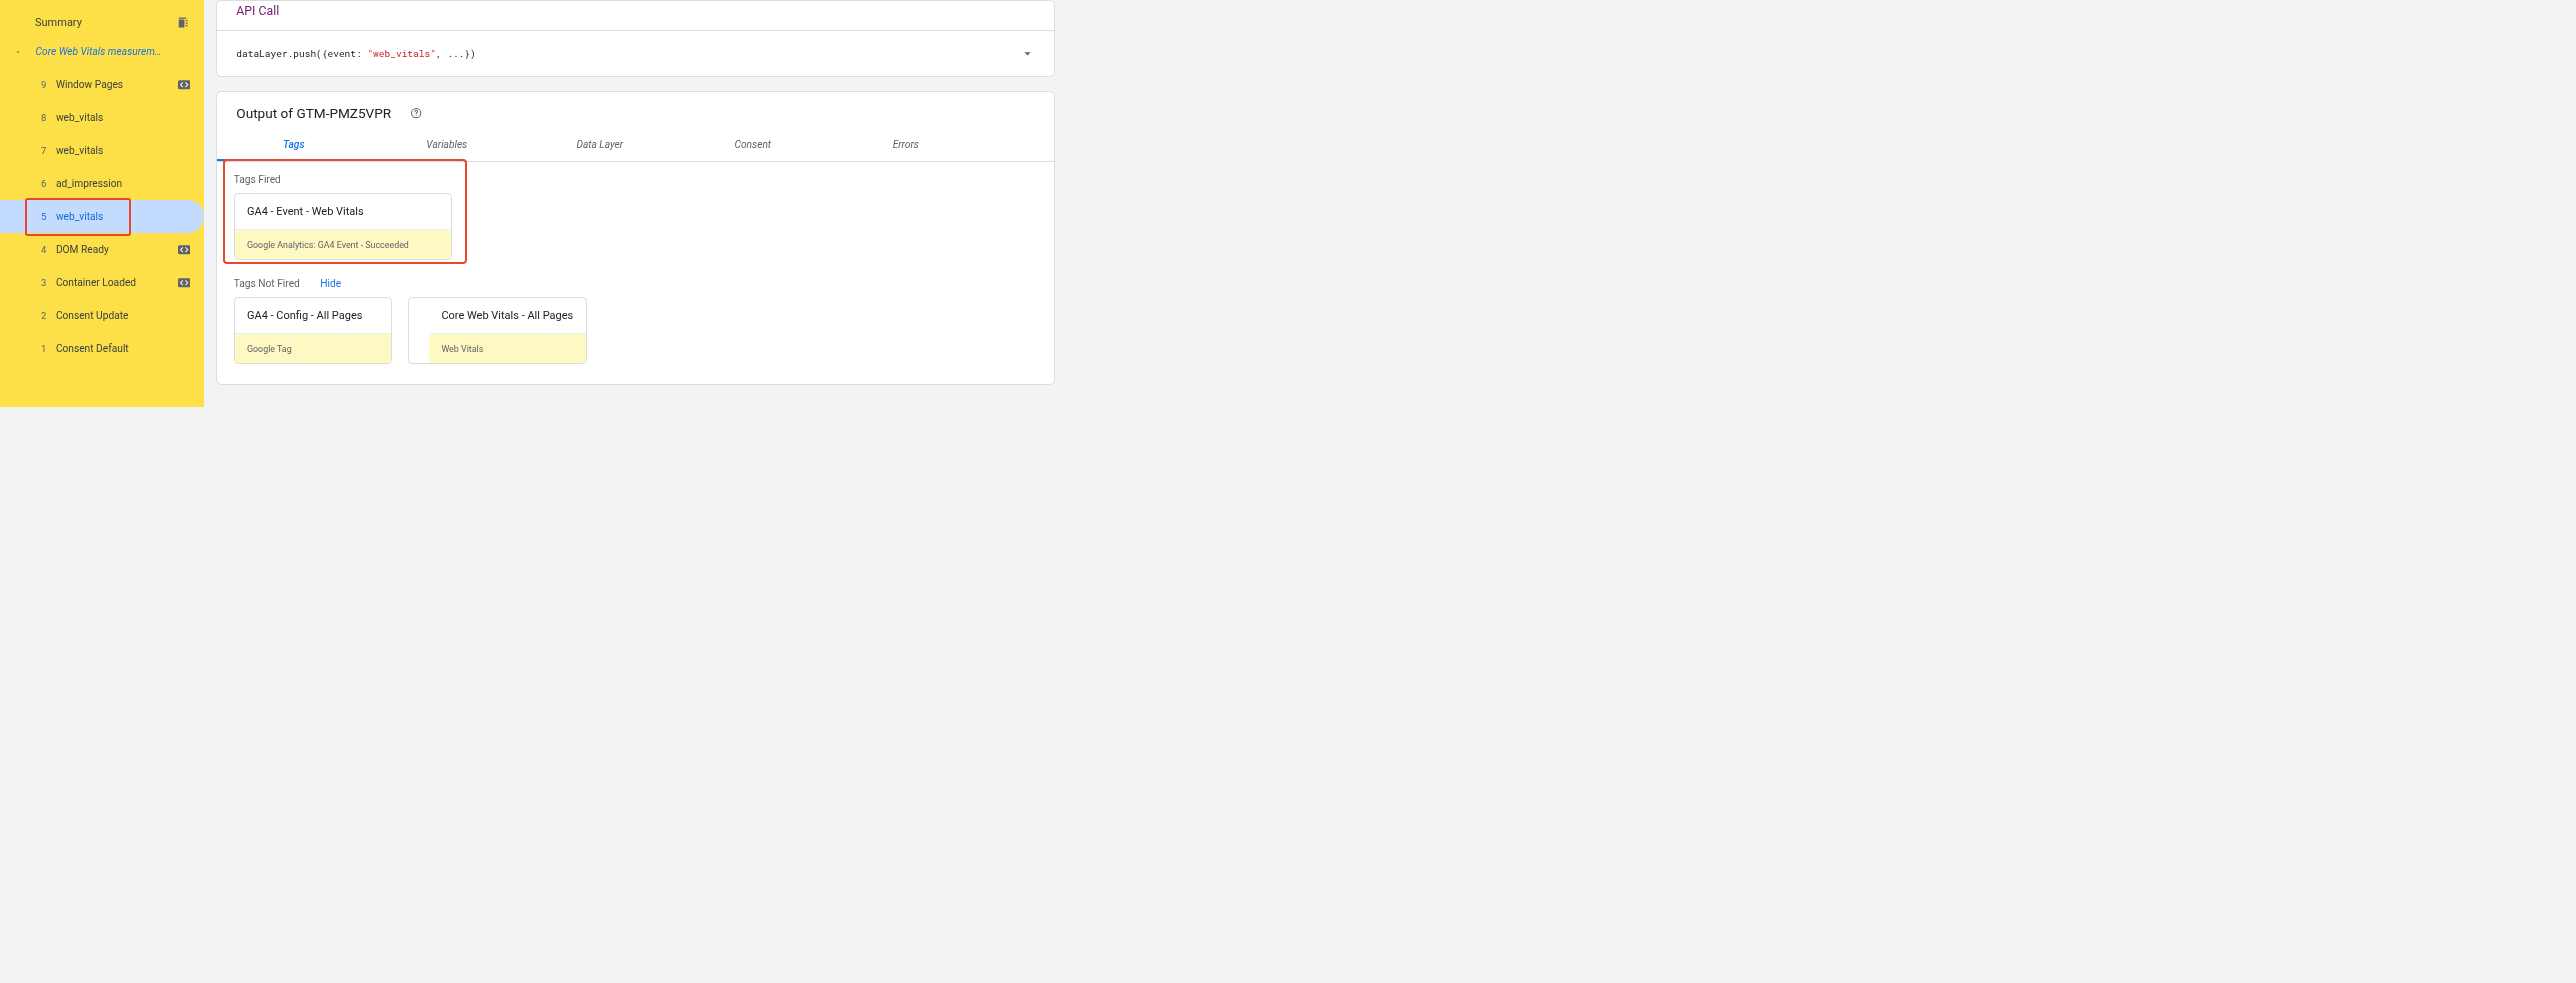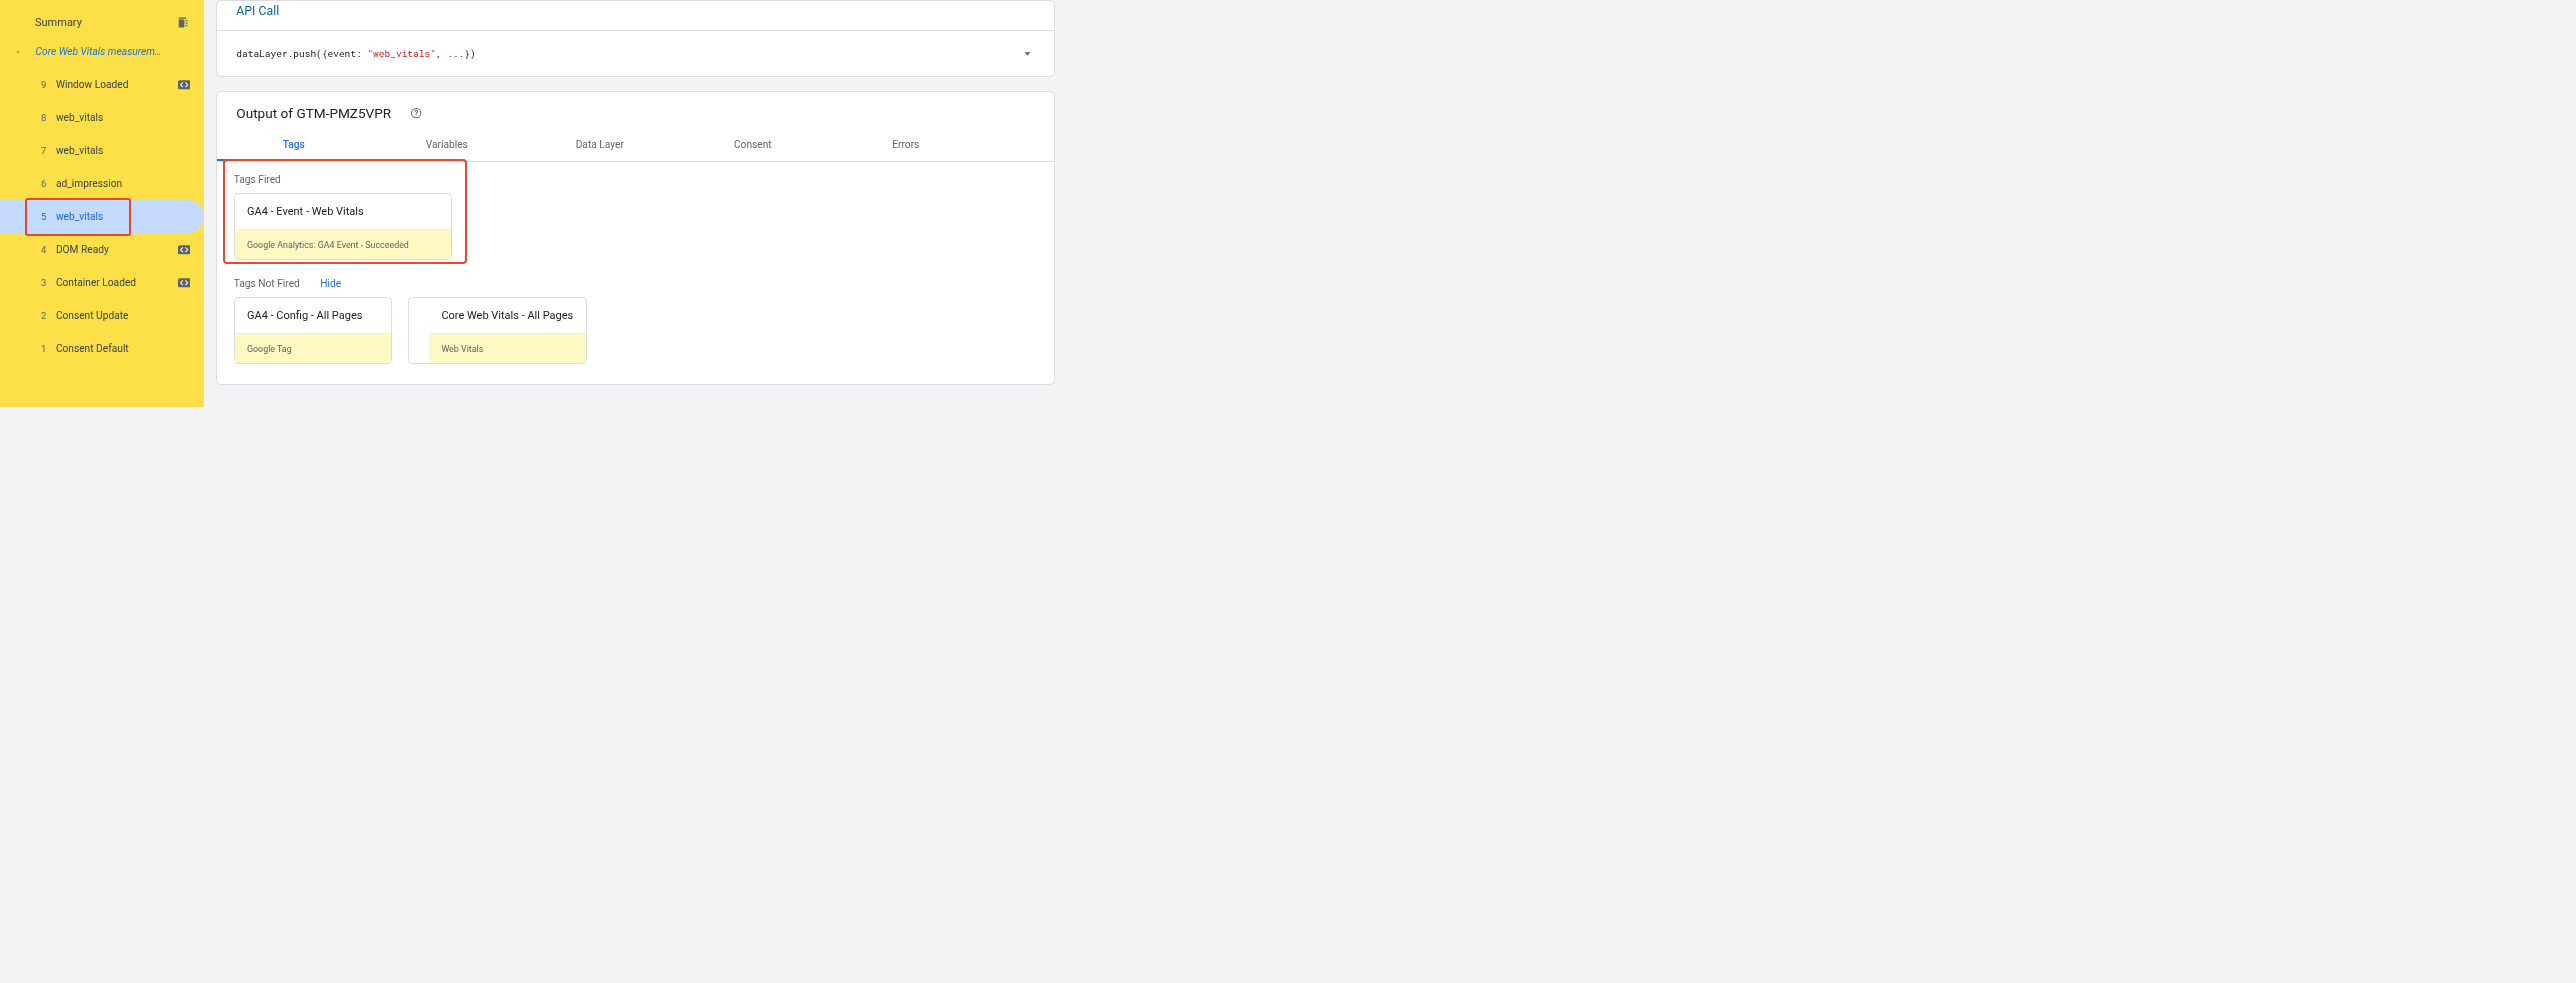--- a/index.html
+++ b/index.html
@@ -96,21 +96,21 @@
     padding: 0 8.2px 8.2px 12.3px;
   }
   .card {
     background: #fff;
     border: 0.7px solid #dadce0;
     border-radius: 5.5px;
   }
   .api-card {}
   .api-head {
     font-size: 12.3px;
-    color: #0369a1;
+    color: #701a75;
     padding: 2.7px 19px 12.3px 19px;
     border-bottom: 0.7px solid #dadce0;
   }
   .api-body {
     display: flex;
     align-items: center;
     justify-content: space-between;
     padding: 15px 19px 15px 19px;
   }
   .code {
@@ -136,20 +136,21 @@
   .tabs {
     display: flex;
     border-bottom: 0.7px solid #dadce0;
   }
   .tab {
     width: 153px;
     text-align: center;
     padding: 11px 0;
     font-size: 10.2px;
     color: #5f6368;
+    font-style: italic;
   }
   .tab.active {
     color: #1a73e8;
     font-weight: 500;
     box-shadow: inset 0 -2px 0 #1a73e8;
   }
 
   .section {
     padding: 12.3px 16.4px 5.5px 16.4px;
   }
@@ -209,21 +210,21 @@
         <svg width="8.2" height="8.2" viewBox="0 0 24 24" fill="#5f6368">
             <path d="M7 10l5 5 5-5z"></path>
           </svg>
       </span>
       <span class="group-label">Core Web Vitals measurem…</span>
     </div>
     <div class="event-list">
 
       <div class="event-item">
         <span class="num">9</span>
-        <span class="label">Window Loaded</span>
+        <span class="label">Window Pages</span>
         <span class="badge">
             <svg width="12.3" height="9.5" viewBox="0 0 24 18">
               <rect x="0" y="0" width="24" height="18" rx="3" fill="#5f6368"></rect>
               <path d="M9 5l-4 4 4 4M15 5l4 4-4 4" stroke="#fff" stroke-width="2" fill="none" stroke-linecap="round"></path>
             </svg>
           </span>
       </div>
 
       <div class="event-item">
         <span class="num">8</span>

